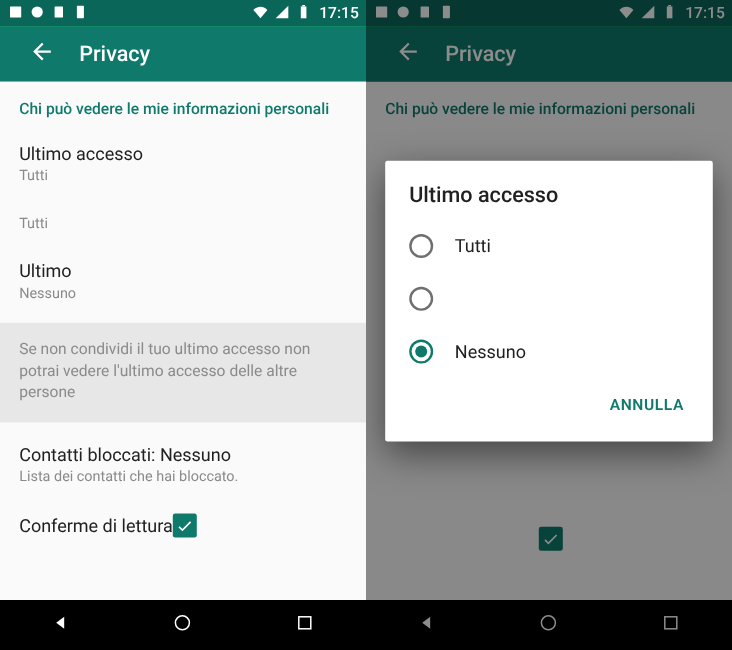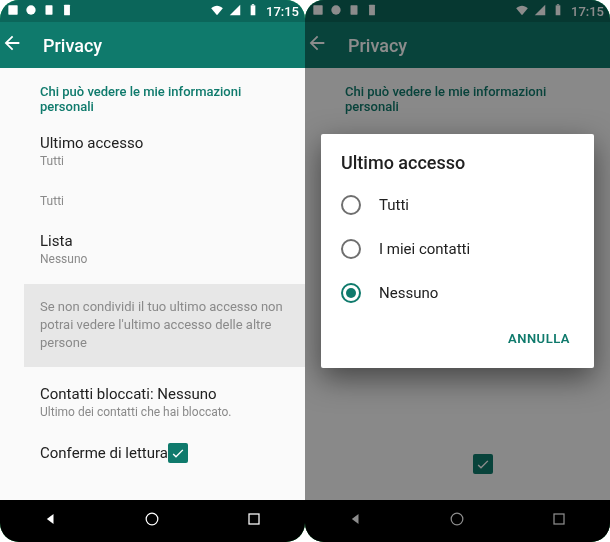--- a/index.html
+++ b/index.html
@@ -1,36 +1,36 @@
 <!DOCTYPE html>
 <html><head>
 <meta charset="utf-8">
 <style>
 * { margin: 0; padding: 0; box-sizing: border-box; font-family: Roboto, Arial, sans-serif; }
 body { background: #fff; }
 .container { display: flex; width: 610px; height: 542px; }
-.phone { width: 305px; height: 542px; position: relative; display: flex; flex-direction: column; background: #22c55e; overflow: hidden; border-radius: 19px; }
+.phone { width: 305px; height: 542px; position: relative; display: flex; flex-direction: column; background: #22c55e; overflow: hidden; }
 .phone.right { filter: none; }
 .phone.right .body-content { background: rgba(0,0,0,0.45); }
 .phone.right .status-bar, .phone.right .app-bar { position: relative; }
 .phone.right .dim-overlay { position: absolute; inset: 0; background: rgba(0,0,0,0.45); z-index: 5; pointer-events: none; }
 
 
 .status-bar { height: 22px; background: #0b665a; display: flex; align-items: center; padding: 0 6px; color: #fff; justify-content: space-between; font-size: 12px; }
 .status-left, .status-right { display: flex; align-items: center; gap: 4px; }
 .status-bar svg { width: 14px; height: 14px; fill: #fff; }
 .status-time { font-size: 13px; font-weight: 500; margin-left: 2px; }
 
 
-.app-bar { height: 46px; background: #0f7a6c; display: flex; align-items: center; padding: 0 1px; color: #fff; gap: 20px; }
+.app-bar { height: 46px; background: #0f7a6c; display: flex; align-items: center; padding: 0 24px; color: #fff; gap: 20px; }
 .app-bar .back svg { width: 22px; height: 22px; fill: #fff; }
 .app-title { font-size: 18px; font-weight: 500; }
 
 
-.body-content { flex: 1; background: #fafafa; overflow: hidden; position: relative; padding-left: 24px; }
+.body-content { flex: 1; background: #fafafa; overflow: hidden; position: relative; }
 .section-header { color: #0f7a6c; font-size: 13px; font-weight: 500; padding: 16px 16px 8px; }
 .setting-item { padding: 12px 16px; }
 .setting-title { font-size: 15px; color: #212121; }
 .setting-sub { font-size: 12px; color: #8a8a8a; margin-top: 2px; }
 .disabled-box { background: #e7e7e7; color: #8a8a8a; font-size: 13px; padding: 14px 16px; line-height: 1.4; margin: 6px 0; }
 .row-flex { display: flex; align-items: center; justify-content: flex-start; }
 .checkbox { width: 20px; height: 20px; background: #0f7a6c; display: flex; align-items: center; justify-content: center; border-radius: 2px; }
 .checkbox svg { width: 16px; height: 16px; fill: #fff; }
 
 
@@ -100,30 +100,30 @@
     <div class="setting-item">
       <div class="setting-title">Ultimo accesso</div>
       <div class="setting-sub">Tutti</div>
     </div>
 
     <div class="setting-item">
       <div class="setting-sub">Tutti</div>
     </div>
 
     <div class="setting-item">
-      <div class="setting-title">Lista</div>
+      <div class="setting-title">Ultimo</div>
       <div class="setting-sub">Nessuno</div>
     </div>
 
     <div class="disabled-box">Se non condividi il tuo ultimo accesso non potrai vedere l'ultimo accesso delle altre persone</div>
 
 
     <div class="setting-item">
       <div class="setting-title">Contatti bloccati: Nessuno</div>
-      <div class="setting-sub">Ultimo dei contatti che hai bloccato.</div>
+      <div class="setting-sub">Lista dei contatti che hai bloccato.</div>
     </div>
 
     <div class="setting-item row-flex">
       <div class="setting-title">Conferme di lettura</div>
       <div class="checkbox">
             <svg viewBox="0 0 24 24">
               <path d="M9 16.2l-3.5-3.5L4 14.2 9 19l11-11-1.5-1.4z"></path>
             </svg>
           </div>
     </div>
@@ -203,21 +203,20 @@
   <div class="dim-overlay"></div>
 
   <div class="dialog">
     <div class="dialog-title">Ultimo accesso</div>
     <div class="radio-item">
       <div class="radio"></div>
       <div class="radio-label">Tutti</div>
     </div>
     <div class="radio-item">
       <div class="radio"></div>
-      <div class="radio-label">I miei contatti</div>
     </div>
     <div class="radio-item">
       <div class="radio selected"></div>
       <div class="radio-label">Nessuno</div>
     </div>
     <div class="dialog-actions">
       <div class="dialog-btn">ANNULLA</div>
     </div>
   </div>
 

